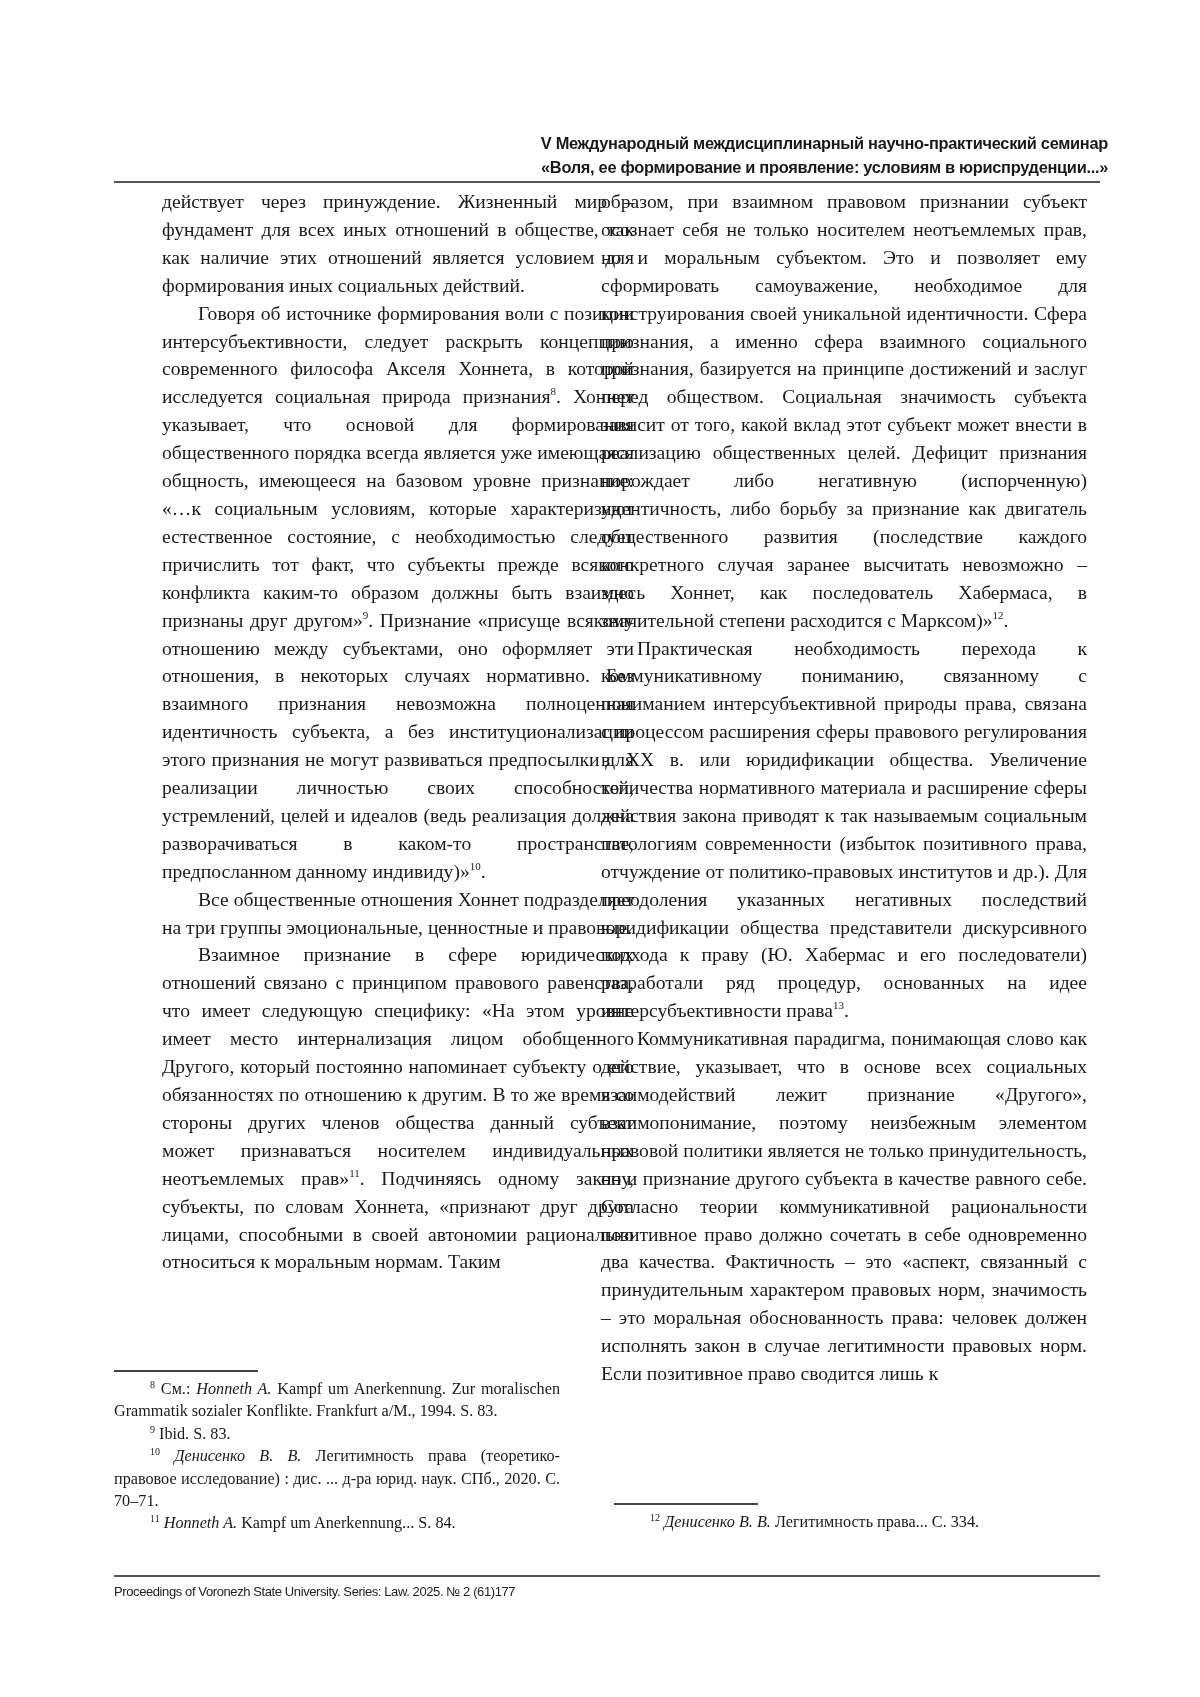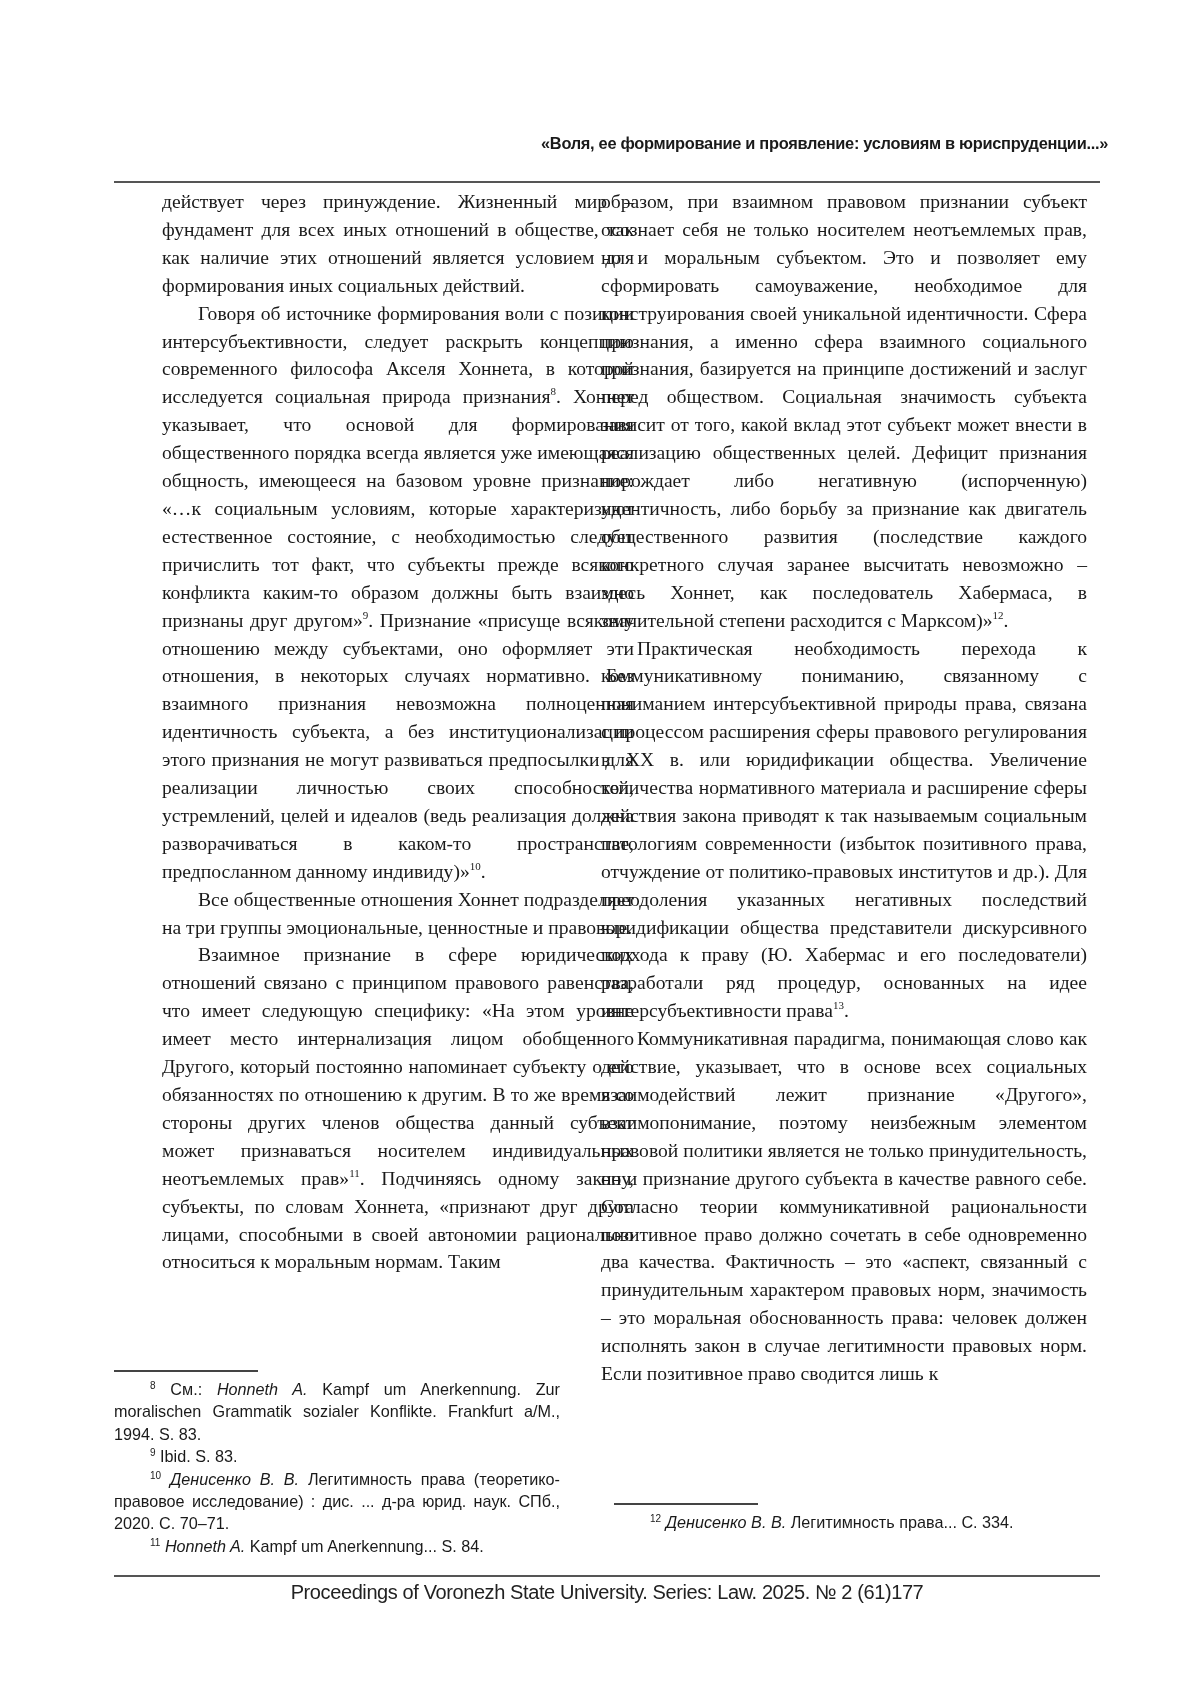--- a/index.html
+++ b/index.html
@@ -15,37 +15,38 @@
     font-family: "Liberation Serif", serif; font-size: 19.6px; line-height: 27.9px;
     text-align: justify; color: #1a1a1a;
   }
   .col-left { left: 114px; margin-left: 48px; }
   .col-right { left: 601px; width: 486px; }
   .col p { margin: 0; text-indent: 36px; }
   .col p.cont { text-indent: 0; }
   sup.fn { font-size: 11px; line-height: 0; vertical-align: super; }
   .fn-rule { position: absolute; height: 2px; width: 144px; background: #444; }
   .fn-block {
-    position: absolute; font-family: Liberation Sans, sans-serif; font-size: 16.2px; line-height: 22.4px;
+    position: absolute; font-family: Liberation Serif, serif; font-size: 16.2px; line-height: 22.4px;
     text-align: justify; color: #1a1a1a;
   }
   .fn-block p { margin: 0; text-indent: 36px; }
   .fn-block sup { font-size: 10px; vertical-align: super; line-height: 0; }
   .fn-block i { font-style: italic; }
   .foot-rule { position: absolute; top: 1575px; left: 114px; width: 986px; height: 2px; background: #555; }
   .footer {
     position: absolute; top: 1580px; left: 114px; width: 986px;
-    font-family: "Liberation Sans", sans-serif; font-size: 20px; line-height: 24px; color: #222;
-    display: flex; justify-content: center; letter-spacing: -0.4px;
+    font-family: "Liberation Sans", sans-serif; font-size: 13px; line-height: 24px; color: #222;
+    display: flex; justify-content: flex-start; letter-spacing: -0.4px;
   }
 </style>
 </head>
 <body>
 
 <div class="running-head">
+  <div>V Международный междисциплинарный научно-практический семинар</div>
   <div>«Воля, ее формирование и проявление: условиям в юриспруденции...»</div>
 </div>
 <div class="head-rule"></div>
 
 <div class="col col-left">
     <p class="cont"><span>действует через принуждение. Жизненный мир – фундамент для всех иных отношений в обществе, так как наличие этих отношений является условием для формирования иных социальных действий.</span></p>
     <p><span>Говоря об источнике формирования воли с позиции интерсубъективности, следует раскрыть концепцию современного философа Акселя Хоннета, в которой исследуется социальная природа признания</span><sup class="fn">8</sup><span>. Хоннет указывает, что основой для формирования общественного порядка всегда является уже имеющаяся общность, имеющееся на базовом уровне признание: «…к социальным условиям, которые характеризуют естественное состояние, с необходимостью следует причислить тот факт, что субъекты прежде всякого конфликта каким-то образом должны быть взаимно признаны друг другом»</span><sup class="fn">9</sup><span>. Признание «присуще всякому отношению между субъектами, оно оформляет эти отношения, в некоторых случаях нормативно. Без взаимного признания невозможна полноценная идентичность субъекта, а без институционализации этого признания не могут развиваться предпосылки для реализации личностью своих способностей, устремлений, целей и идеалов (ведь реализация должна разворачиваться в каком-то пространстве, предпосланном данному индивиду)»</span><sup class="fn">10</sup><span>.</span></p>
     <p><span>Все общественные отношения Хоннет подразделяет на три группы эмоциональные, ценностные и правовые.</span></p>
     <p><span>Взаимное признание в сфере юридических отношений связано с принципом правового равенства, что имеет следующую специфику: «На этом уровне имеет место интернализация лицом обобщенного Другого, который постоянно напоминает субъекту о его обязанностях по отношению к другим. В то же время со стороны других членов общества данный субъект может признаваться носителем индивидуальных неотъемлемых прав»</span><sup class="fn">11</sup><span>. Подчиняясь одному закону, субъекты, по словам Хоннета, «признают друг друга лицами, способными в своей автономии рационально относиться к моральным нормам. Таким</span></p>
   </div>

